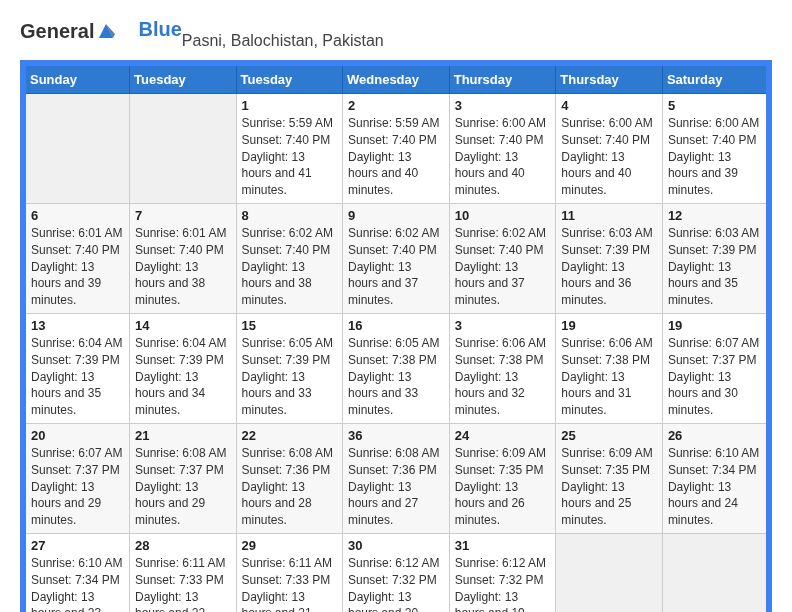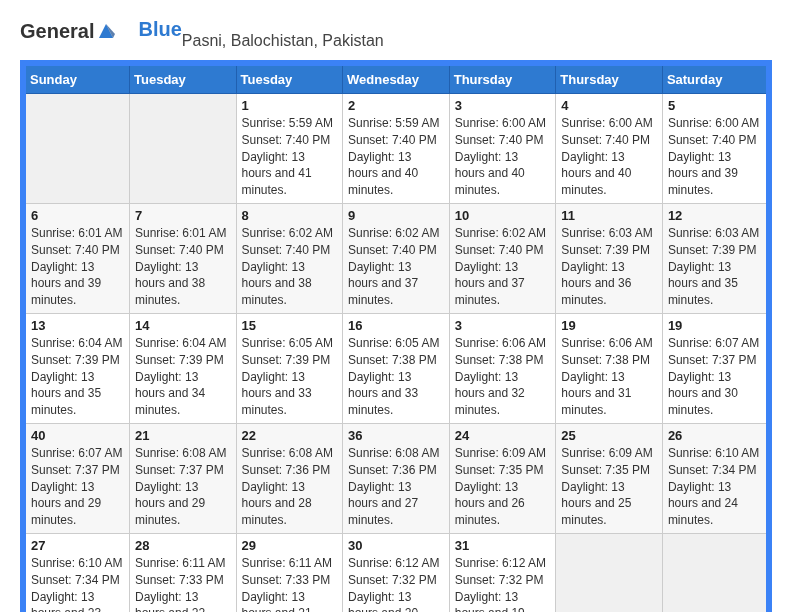--- a/index.html
+++ b/index.html
@@ -227,21 +227,21 @@
         </td>
         <td>
           <span class="day-number">19</span>
           <div class="day-info" style="white-space: pre-line;">Sunrise: 6:07 AM
 Sunset: 7:37 PM
 Daylight: 13 hours and 30 minutes.</div>
         </td>
       </tr>
       <tr>
         <td>
-          <span class="day-number">40</span>
+          <span class="day-number">20</span>
           <div class="day-info" style="white-space: pre-line;">Sunrise: 6:07 AM
 Sunset: 7:37 PM
 Daylight: 13 hours and 29 minutes.</div>
         </td>
         <td>
           <span class="day-number">21</span>
           <div class="day-info" style="white-space: pre-line;">Sunrise: 6:08 AM
 Sunset: 7:37 PM
 Daylight: 13 hours and 29 minutes.</div>
         </td>

